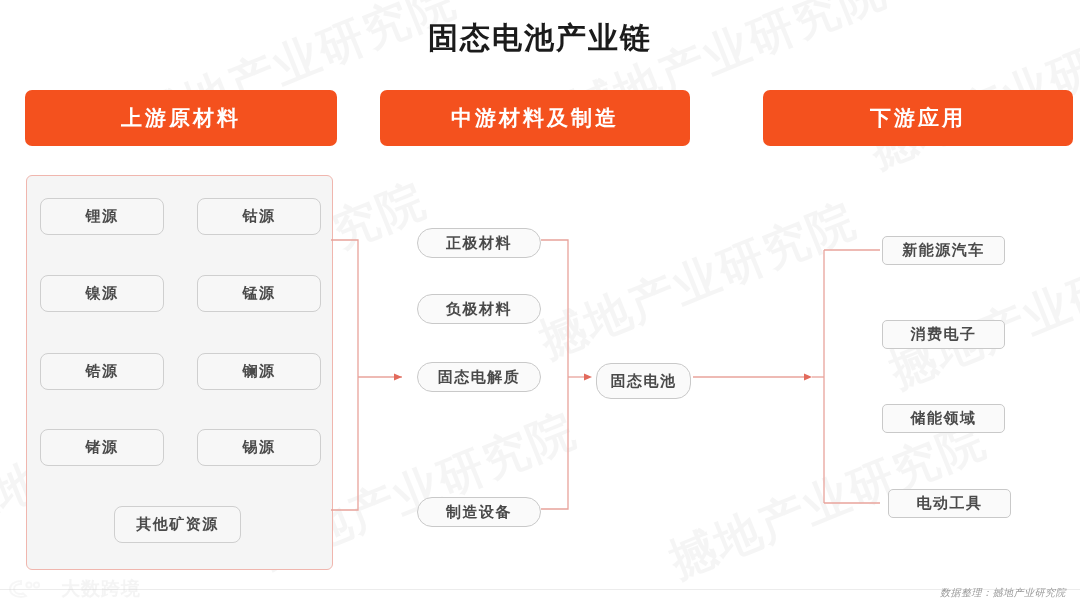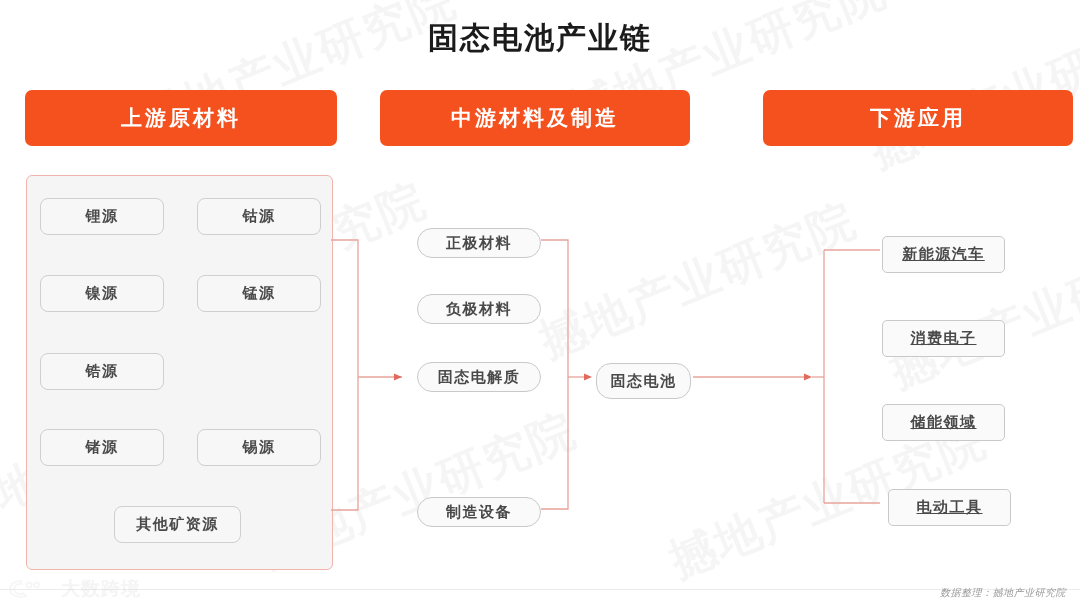--- a/index.html
+++ b/index.html
@@ -127,26 +127,25 @@
     background: #fafafa;
     border: 1px solid #c9c9c9;
     border-radius: 15px;
     font-size: 15px;
   }
 
   
   .down-chip {
     left: 882px;
     width: 123px;
-    height: 37px;
+    height: 29px;
     background: #fafafa;
     border: 1px solid #c9c9c9;
     border-radius: 5px;
     font-size: 15px;
-    text-decoration: underline;
   }
 
   
   .connectors {
     position: absolute;
     inset: 0;
     z-index: 3;
     pointer-events: none;
   }
 
@@ -255,20 +254,23 @@
   </div>
   <div class="chip up-chip up-col-a" style="top:275px;">
     <span>镍源</span>
   </div>
   <div class="chip up-chip up-col-b" style="top:275px;">
     <span>锰源</span>
   </div>
   <div class="chip up-chip up-col-a" style="top:353px;">
     <span>锆源</span>
   </div>
+  <div class="chip up-chip up-col-b" style="top:353px;">
+    <span>镧源</span>
+  </div>
   <div class="chip up-chip up-col-a" style="top:429px;">
     <span>锗源</span>
   </div>
   <div class="chip up-chip up-col-b" style="top:429px;">
     <span>锡源</span>
   </div>
   <div class="chip up-other">
     <span>其他矿资源</span>
   </div>
 

